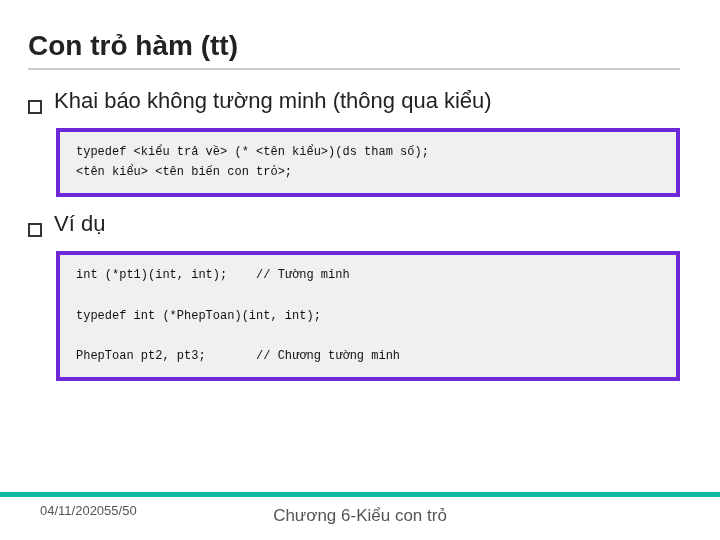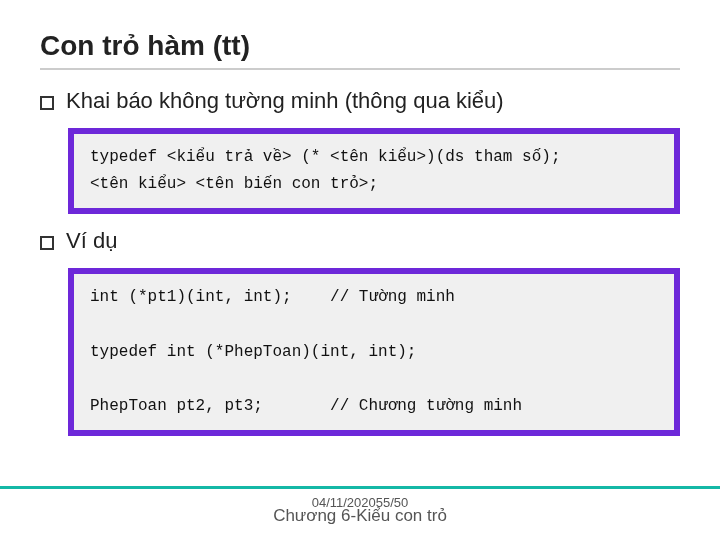--- a/index.html
+++ b/index.html
@@ -14,80 +14,80 @@
       background: #ffffff;
       font-family: Arial, sans-serif;
       overflow: hidden;
     }
 
     .slide {
       width: 720px;
       height: 540px;
       background: #ffffff;
       position: relative;
-      padding: 30px 40px 20px 40px;
+      padding: 30px 40px 20px 28px;
     }
 
     .slide-title {
       font-size: 28px;
       font-weight: bold;
       color: #222222;
       margin-bottom: 18px;
       padding-bottom: 6px;
       border-bottom: 2px solid #cccccc;
     }
 
     .bullet-item {
       display: flex;
-      align-items: center;
+      align-items: flex-end;
       margin-bottom: 14px;
     }
 
     .bullet-square {
       display: inline-block;
       width: 14px;
       height: 14px;
       border: 2px solid #333;
       margin-right: 12px;
       margin-top: 4px;
       flex-shrink: 0;
     }
 
     .bullet-text {
       font-size: 22px;
       color: #222;
     }
 
     .code-block {
       background: #f0f0f0;
-      border: 6px solid #6d28d9;
+      border: 4px solid #6d28d9;
       padding: 10px 16px;
       margin: 10px 0 14px 28px;
       font-family: 'Courier New', Courier, monospace;
-      font-size: 16px;
+      font-size: 12px;
       color: #111;
       line-height: 1.7;
     }
 
     .code-block .line {
       display: block;
       white-space: pre;
     }
 
     .footer {
       position: absolute;
-      bottom: 30px;
+      bottom: 22px;
       left: 0;
       right: 0;
       display: flex;
-      justify-content: center;
+      justify-content: flex-start;
       padding: 0 40px;
       font-size: 13px;
       color: #555;
-      border-top: 3px solid #14b8a6;
+      border-top: 5px solid #14b8a6;
       padding-top: 6px;
     }
 
     .footer-center {
       position: absolute;
       bottom: 14px;
       left: 50%;
       transform: translateX(-50%);
       font-size: 17px;
       color: #555;

